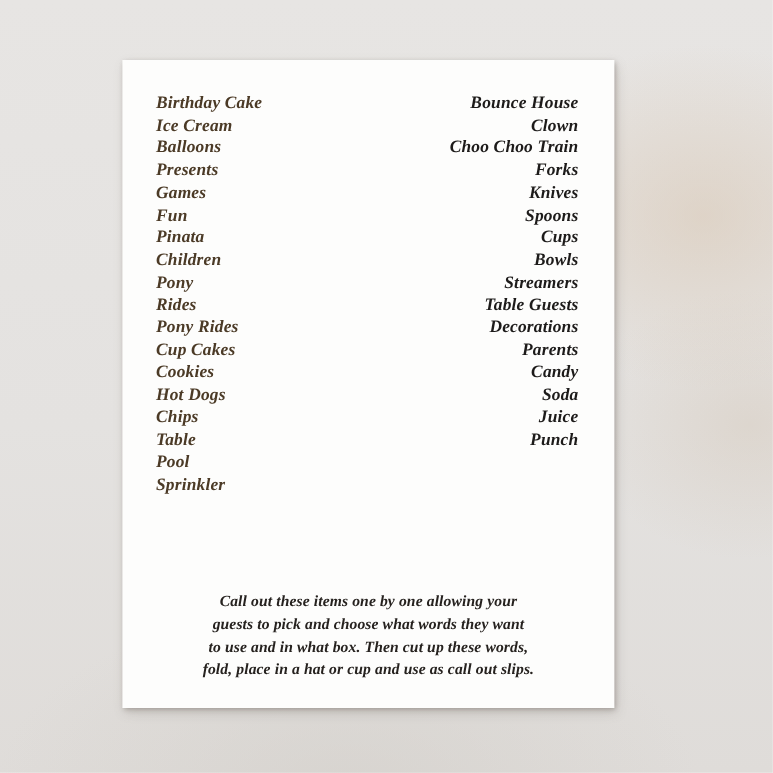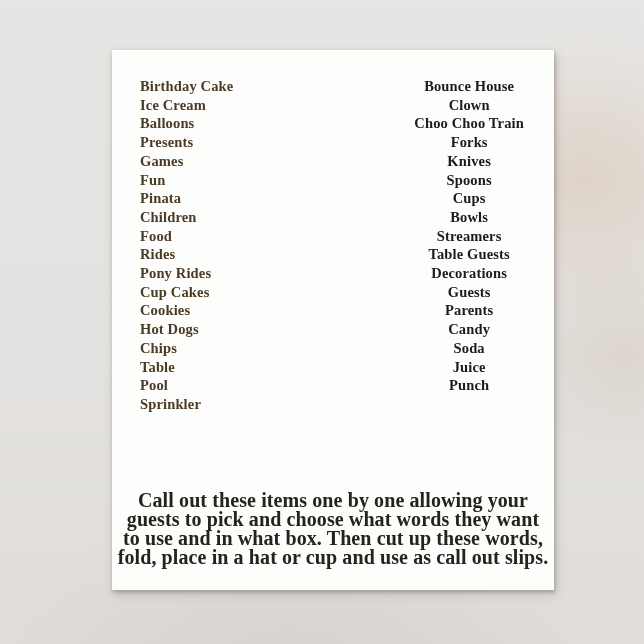--- a/index.html
+++ b/index.html
@@ -16,54 +16,55 @@
     width: 644px;
     height: 644px;
     background:
       radial-gradient(ellipse 260px 220px at 91% 28%, rgba(216,198,178,0.55), rgba(216,198,178,0) 65%),
       radial-gradient(ellipse 200px 160px at 97% 55%, rgba(210,196,180,0.40), rgba(210,196,180,0) 70%),
       radial-gradient(ellipse 420px 220px at 45% 102%, rgba(206,202,196,0.45), rgba(206,202,196,0) 70%),
       linear-gradient(180deg, #e7e5e3 0%, #e4e2e0 55%, #dfdcd9 100%);
   }
   .card {
     position: absolute;
-    left: 112px;
+    left: 102px;
     top: 50px;
-    width: 442px;
+    width: 410px;
     height: 540px;
     background: #fdfdfc;
     box-shadow: 1px 2px 4px rgba(110,103,95,0.45), 2px 4px 9px rgba(110,103,95,0.25);
+    font-style: italic;
   }
   .col {
     position: absolute;
     top: 27px;
     font-size: 14.5px;
     font-weight: bold;
     line-height: 18.7px;
     letter-spacing: 0.15px;
     white-space: nowrap;
   }
   .col-left {
     left: 28px;
     text-align: left;
     color: #4b3a26;
   }
   .col-right {
     right: 30px;
-    text-align: center;
+    text-align: right;
     color: #1d1b1a;
     margin-left: 11px;
   }
   .instructions {
     position: absolute;
     left: 0;
     right: 0;
     top: 441px;
     text-align: center;
-    font-size: 20px;
+    font-size: 13px;
     font-weight: bold;
     line-height: 19px;
     letter-spacing: 0.1px;
     color: #26221f;
   }
   .list-item, .instr-line {
     white-space: nowrap;
   }
 </style>
 </head>
@@ -73,21 +74,21 @@
   <div class="card">
     <div class="col col-left">
         <div class="list-item">Birthday Cake</div>
         <div class="list-item">Ice Cream</div>
         <div class="list-item">Balloons</div>
         <div class="list-item">Presents</div>
         <div class="list-item">Games</div>
         <div class="list-item">Fun</div>
         <div class="list-item">Pinata</div>
         <div class="list-item">Children</div>
-        <div class="list-item">Food</div>
+        <div class="list-item">Pony</div>
         <div class="list-item">Rides</div>
         <div class="list-item">Pony Rides</div>
         <div class="list-item">Cup Cakes</div>
         <div class="list-item">Cookies</div>
         <div class="list-item">Hot Dogs</div>
         <div class="list-item">Chips</div>
         <div class="list-item">Table</div>
         <div class="list-item">Pool</div>
         <div class="list-item">Sprinkler</div>
       </div>
@@ -96,21 +97,20 @@
         <div class="list-item">Clown</div>
         <div class="list-item">Choo Choo Train</div>
         <div class="list-item">Forks</div>
         <div class="list-item">Knives</div>
         <div class="list-item">Spoons</div>
         <div class="list-item">Cups</div>
         <div class="list-item">Bowls</div>
         <div class="list-item">Streamers</div>
         <div class="list-item">Table Guests</div>
         <div class="list-item">Decorations</div>
-        <div class="list-item">Guests</div>
         <div class="list-item">Parents</div>
         <div class="list-item">Candy</div>
         <div class="list-item">Soda</div>
         <div class="list-item">Juice</div>
         <div class="list-item">Punch</div>
       </div>
     <div class="instructions">
         <div class="instr-line">Call out these items one by one allowing your</div>
         <div class="instr-line">guests to pick and choose what words they want</div>
         <div class="instr-line">to use and in what box. Then cut up these words,</div>

